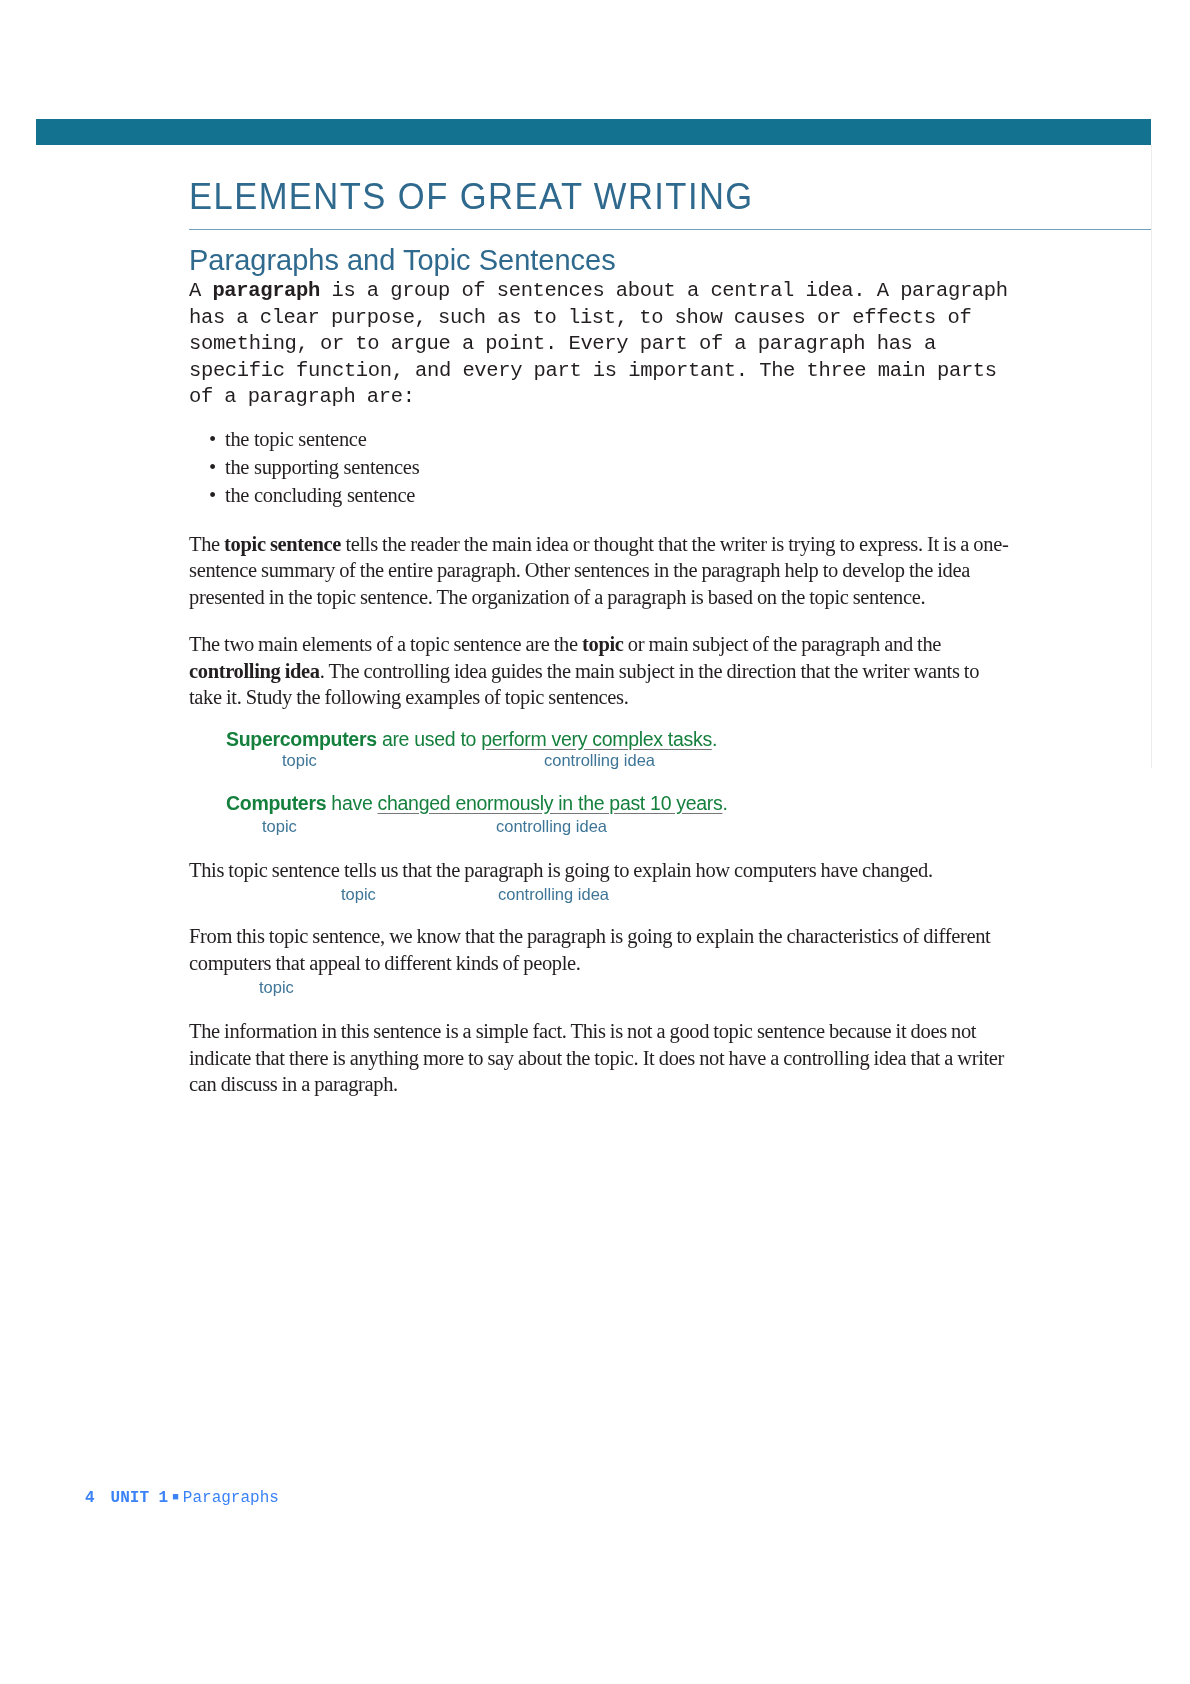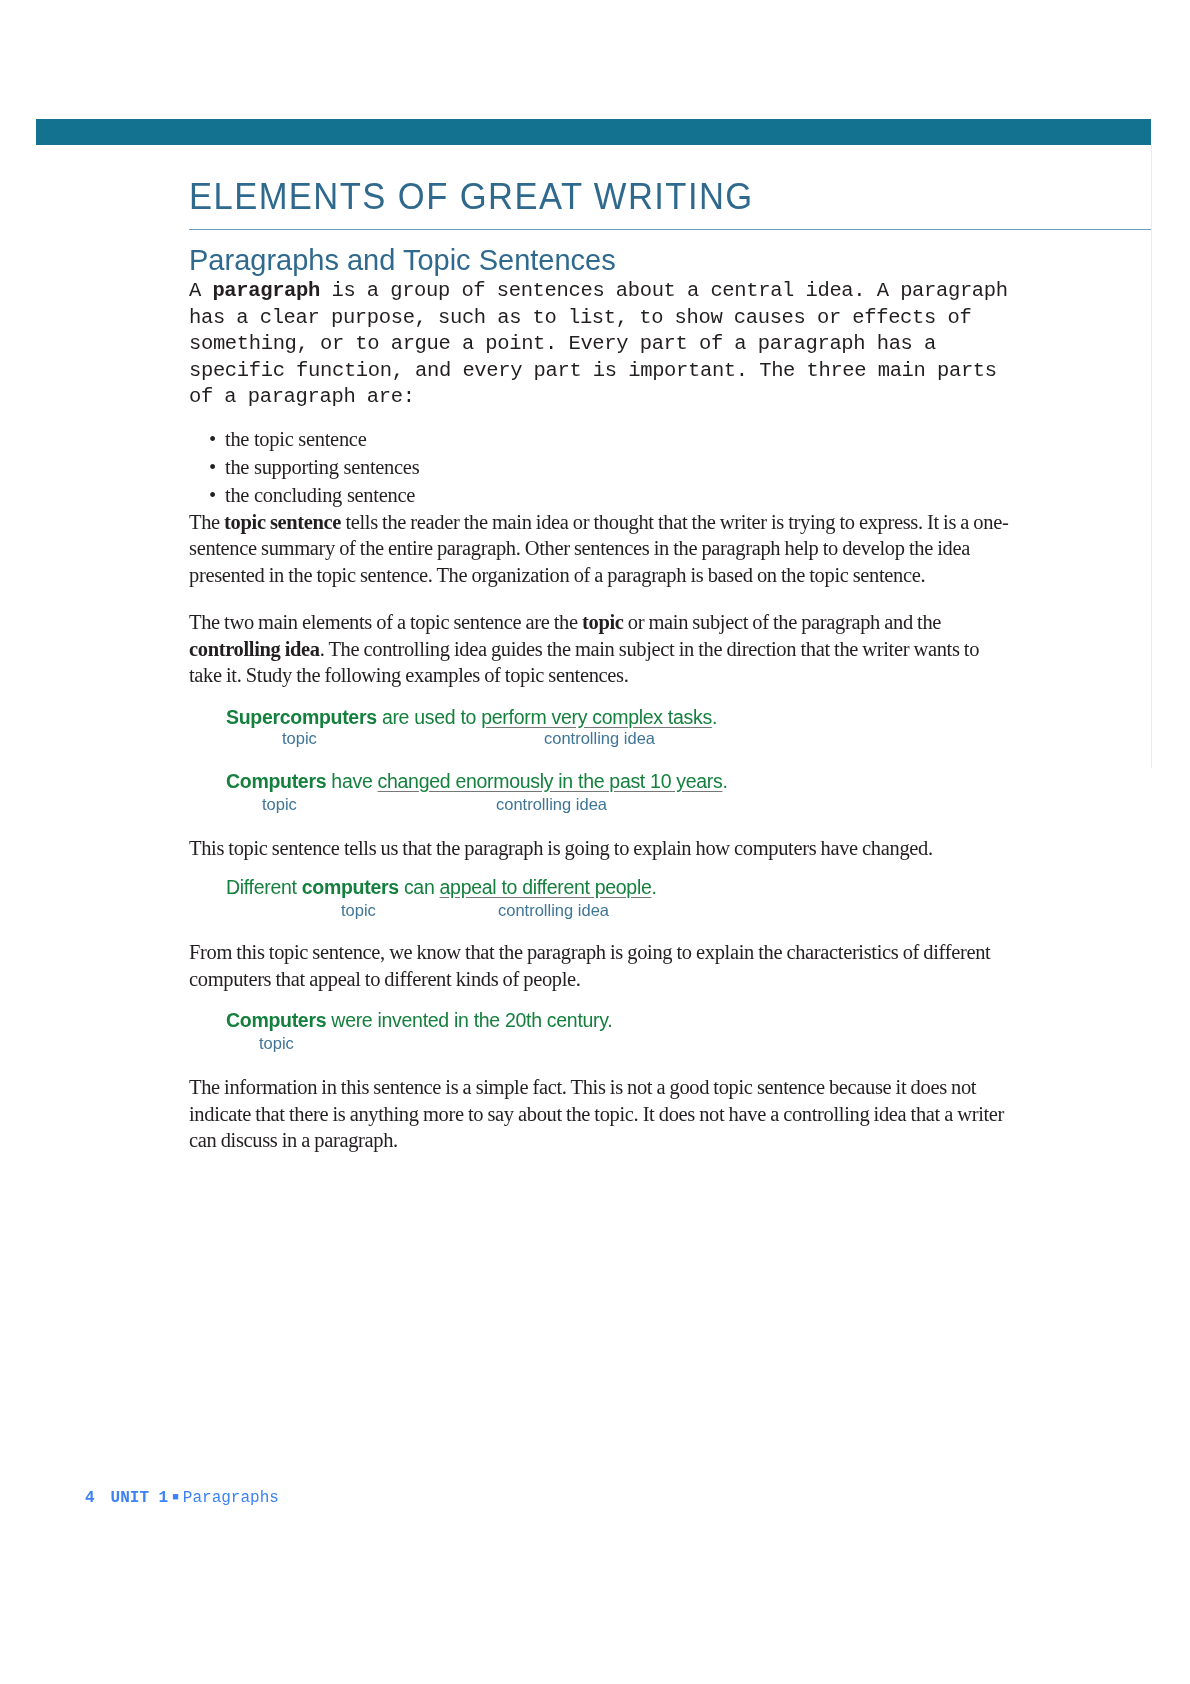--- a/index.html
+++ b/index.html
@@ -148,45 +148,43 @@
   <h2 class="subhead">Paragraphs and Topic Sentences</h2>
 
   <p class="body-text p-intro"><span>A </span><b>paragraph</b><span> is a group of sentences about a central idea. A paragraph has a clear purpose, such as to list, to show causes or effects of something, or to argue a point. Every part of a paragraph has a specific function, and every part is important. The three main parts of a paragraph are:</span></p>
 
   <ul class="bullets">
     <li><span class="bullet-glyph">•</span><span>the topic sentence</span></li>
     <li><span class="bullet-glyph">•</span><span>the supporting sentences</span></li>
     <li><span class="bullet-glyph">•</span><span>the concluding sentence</span></li>
   </ul>
 
-  <p class="body-text" style=""><span>The </span><b>topic sentence</b><span> tells the reader the main idea or thought that the writer is trying to express. It is a one-sentence summary of the entire paragraph. Other sentences in the paragraph help to develop the idea presented in the topic sentence. The organization of a paragraph is based on the topic sentence.</span></p>
+  <p class="body-text" style="margin-top:22px;"><span>The </span><b>topic sentence</b><span> tells the reader the main idea or thought that the writer is trying to express. It is a one-sentence summary of the entire paragraph. Other sentences in the paragraph help to develop the idea presented in the topic sentence. The organization of a paragraph is based on the topic sentence.</span></p>
 
   <p class="body-text" style="margin-top:21px;"><span>The two main elements of a topic sentence are the </span><b>topic</b><span> or main subject of the paragraph and the </span><b>controlling idea</b><span>. The controlling idea guides the main subject in the direction that the writer wants to take it. Study the following examples of topic sentences.</span></p>
 
   <div class="example" style="margin-top:16px;"><span></span><b>Supercomputers</b><span> are used to </span><span class="ctrl">perform very complex tasks</span><span>.</span></div>
   <div class="labels">
     <span style="left:93px;">topic</span>
     <span style="left:355px;">controlling idea</span>
   </div>
 
   <div class="example" style="margin-top:16px;"><span></span><b>Computers</b><span> have </span><span class="ctrl">changed enormously in the past 10 years</span><span>.</span></div>
   <div class="labels">
     <span style="left:73px; top:2px;">topic</span>
     <span style="left:307px; top:2px;">controlling idea</span>
   </div>
   <p class="body-text" style="margin-top:18px;">This topic sentence tells us that the paragraph is going to explain how computers have changed.</p>
 
-  <div class="example" style="margin-top:14px;"><span>Different </span><b>computers</b><span> can </span><span class="ctrl">appeal to different people</span><span>.</span></div>
   <div class="labels">
     <span style="left:152px; top:2px;">topic</span>
     <span style="left:309px; top:2px;">controlling idea</span>
   </div>
   <p class="body-text" style="margin-top:16px;">From this topic sentence, we know that the paragraph is going to explain the characteristics of different computers that appeal to different kinds of people.</p>
 
-  <div class="example" style="margin-top:16px;"><span></span><b>Computers</b><span> were invented in the 20th century.</span></div>
   <div class="labels">
     <span style="left:70px; top:2px;">topic</span>
   </div>
   <p class="body-text" style="margin-top:18px;">The information in this sentence is a simple fact. This is not a good topic sentence because it does not indicate that there is anything more to say about the topic. It does not have a controlling idea that a writer can discuss in a paragraph.</p>
 </div>
 
 <div class="footer">
   <span class="page-num">4</span><span class="unit">UNIT 1</span><span class="sep">■</span><span>Paragraphs</span>
 </div>
 

